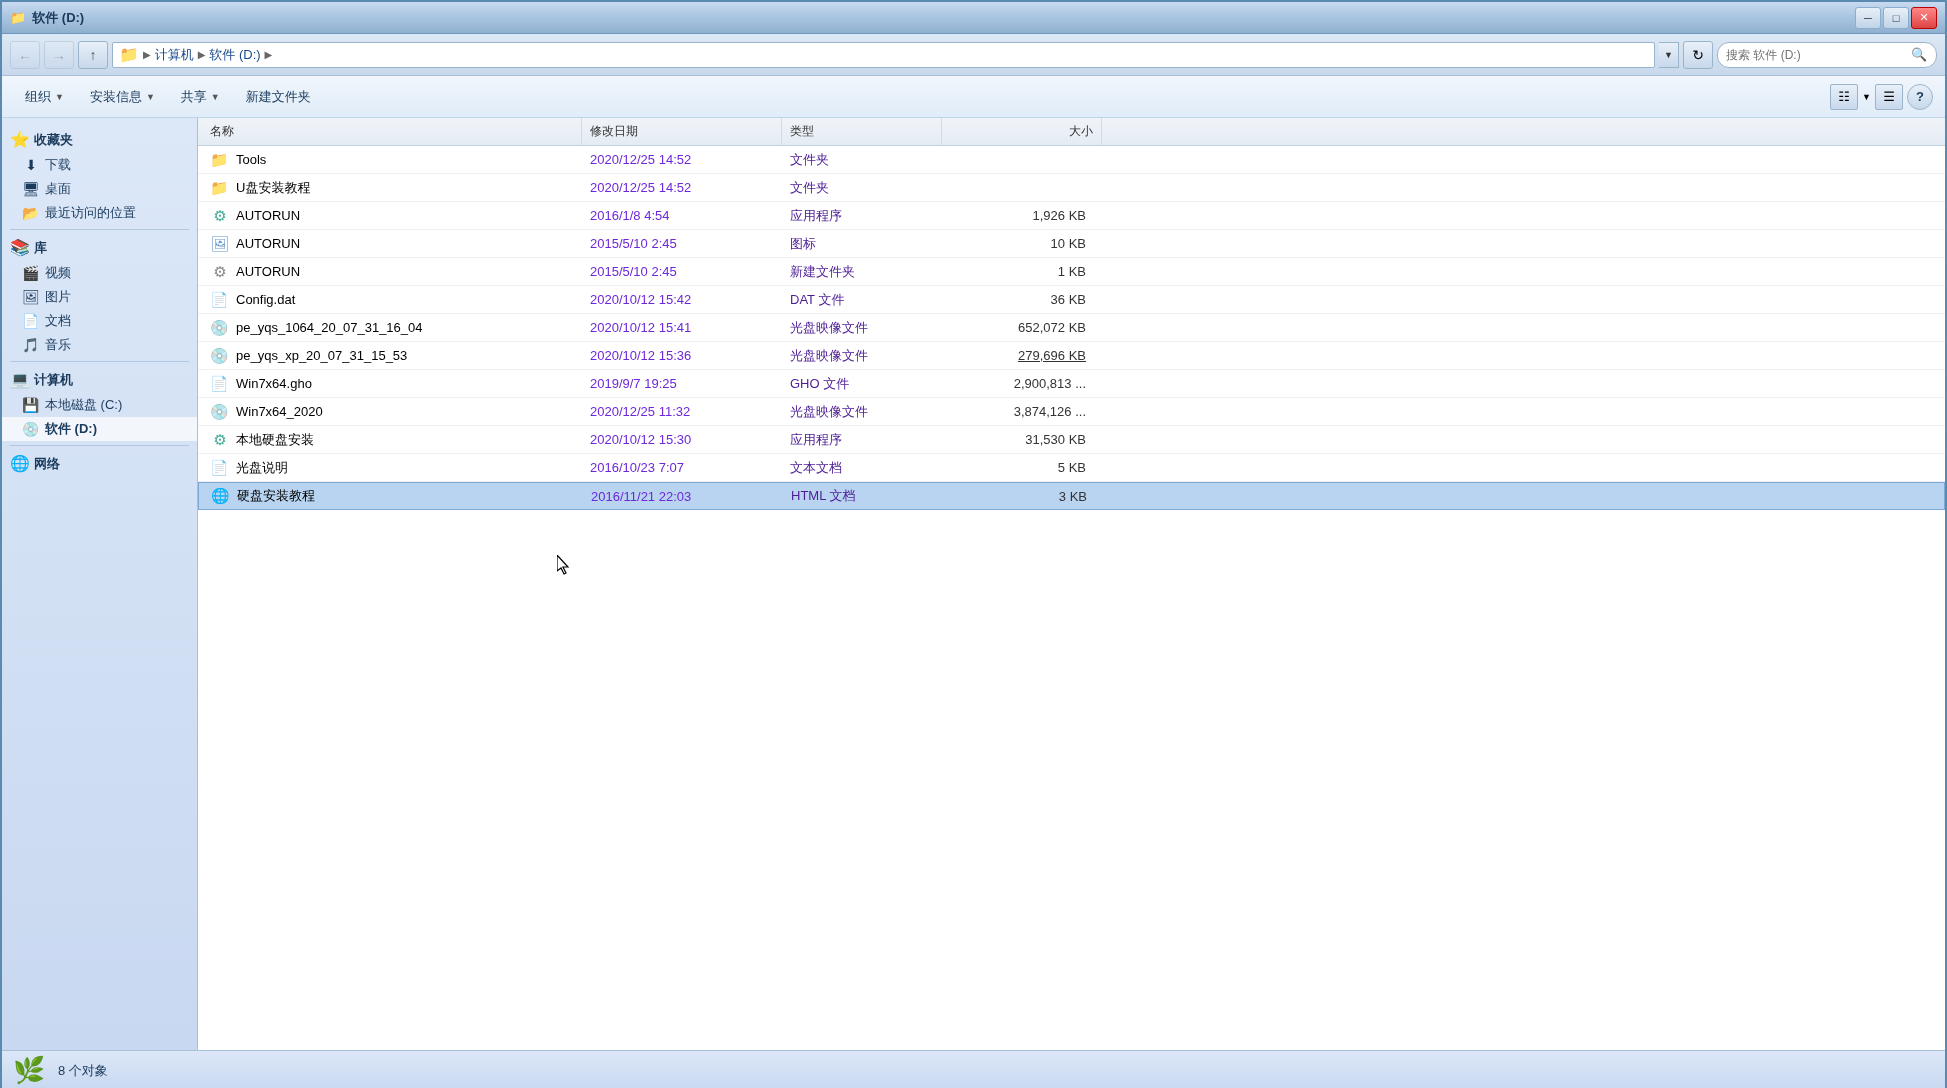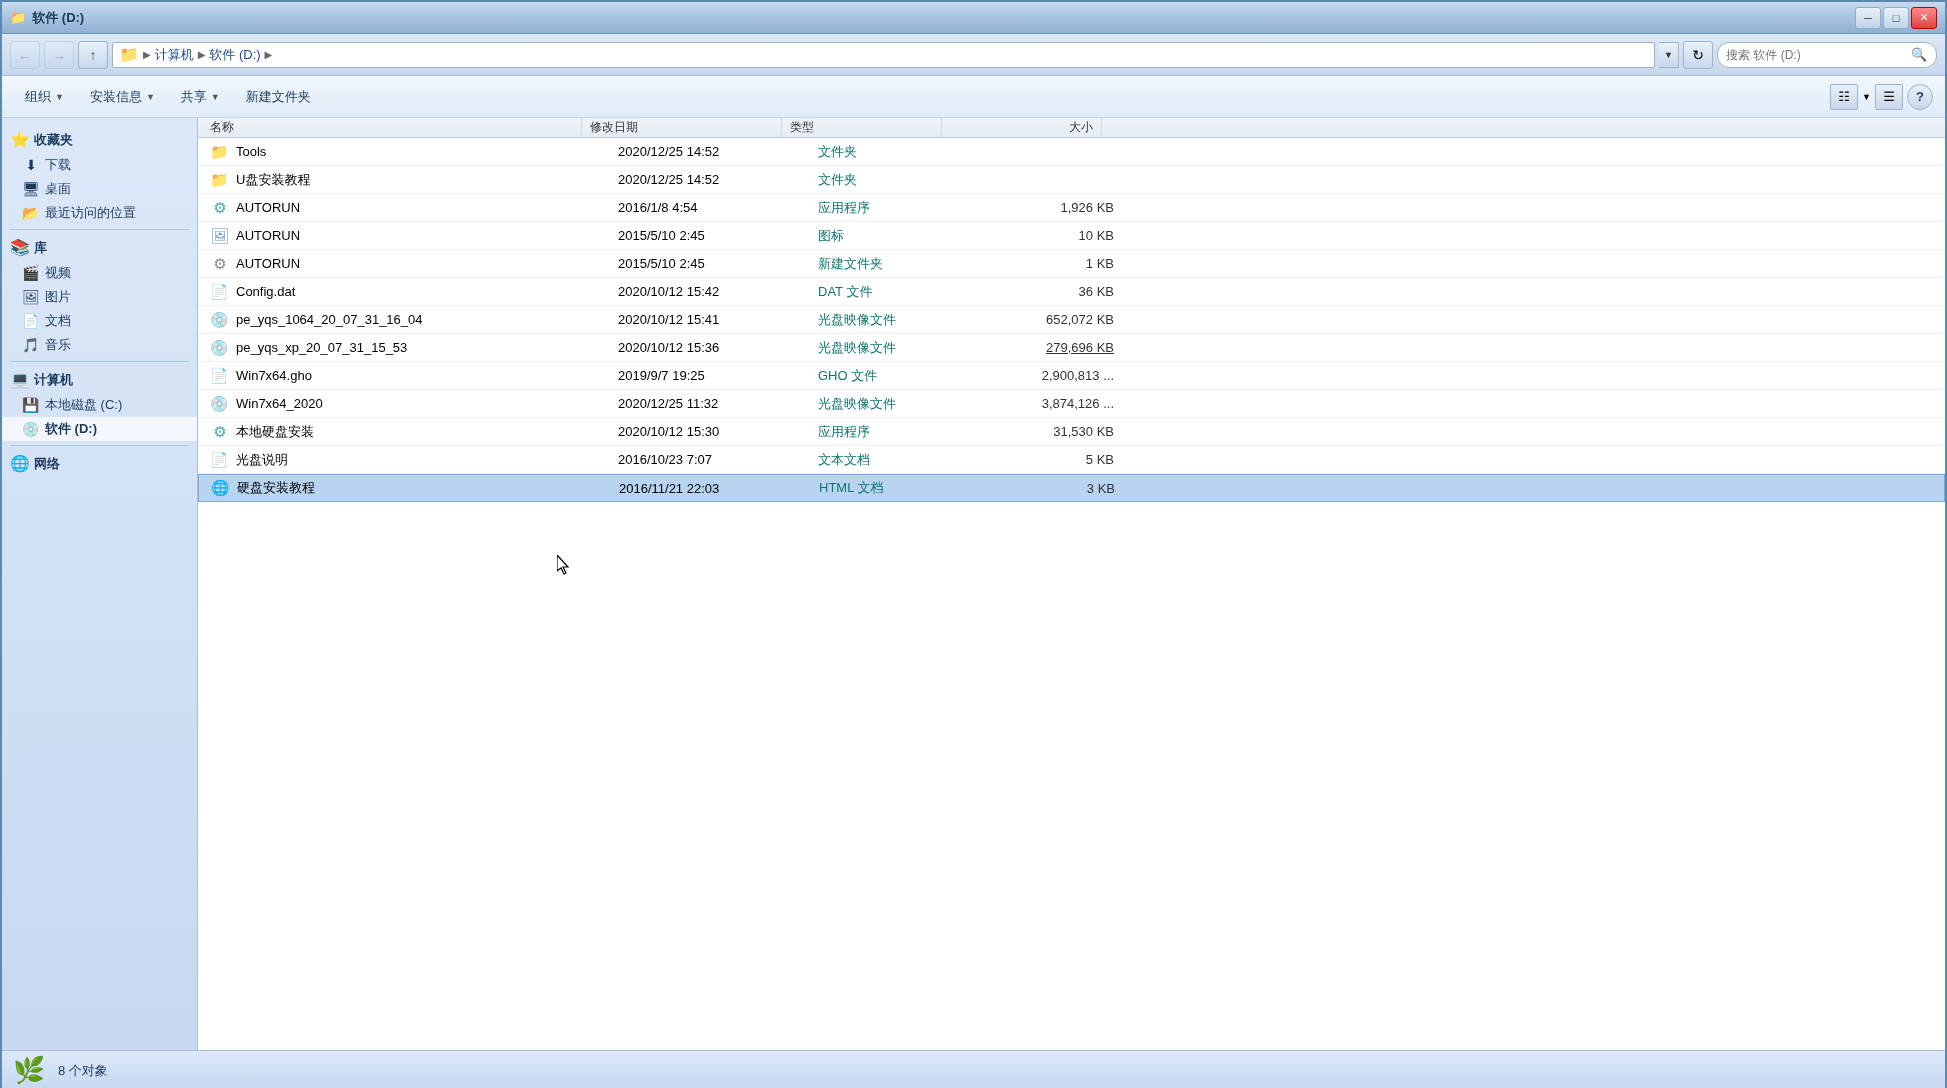--- a/index.html
+++ b/index.html
@@ -269,21 +269,21 @@
     
     .filelist {
       flex: 1;
       display: flex;
       flex-direction: column;
       background: #fff;
     }
     .filelist-header {
       display: flex;
       align-items: flex-start;
-      height: 20px;
+      height: 28px;
       background: linear-gradient(to bottom, #f0f4f8, #e4ecf4);
       border-bottom: 1px solid #c0d0e0;
       padding: 0 4px;
     }
     .col-header {
       font-size: 12px;
       color: #333;
       padding: 0 8px;
       height: 100%;
       display: flex;
@@ -318,22 +318,22 @@
       white-space: nowrap;
       overflow: hidden;
       text-overflow: ellipsis;
     }
     .file-cell-name {
       width: 380px;
       display: flex;
       align-items: center;
       gap: 6px;
     }
-    .file-cell-date { width: 200px; color: #000000; margin-left: 28px; }
-    .file-cell-type { width: 160px; color: #0f766e; }
+    .file-cell-date { width: 200px; color: #6d28d9; }
+    .file-cell-type { width: 160px; color: #4c1d95; }
     .file-cell-size { width: 160px; text-align: right; justify-content: flex-end; color: #333; }
     .file-icon {
       width: 20px;
       height: 20px;
       display: flex;
       align-items: center;
       justify-content: center;
       font-size: 15px;
       flex-shrink: 0;
     }

